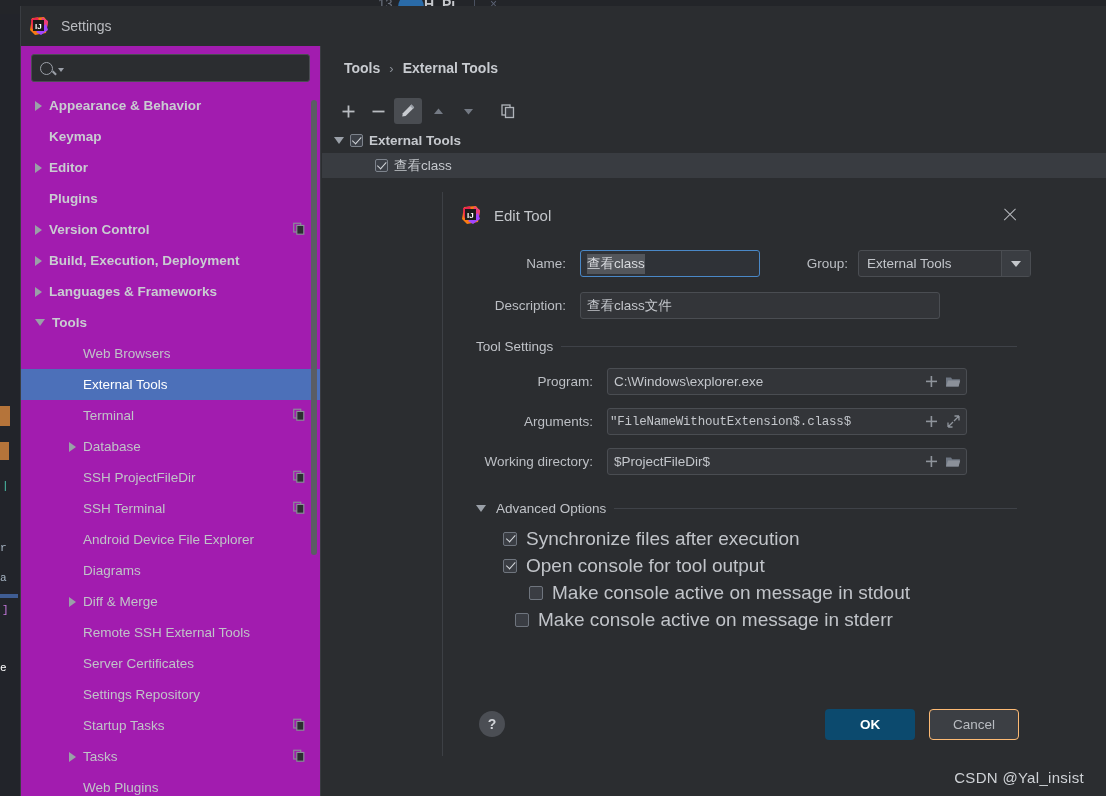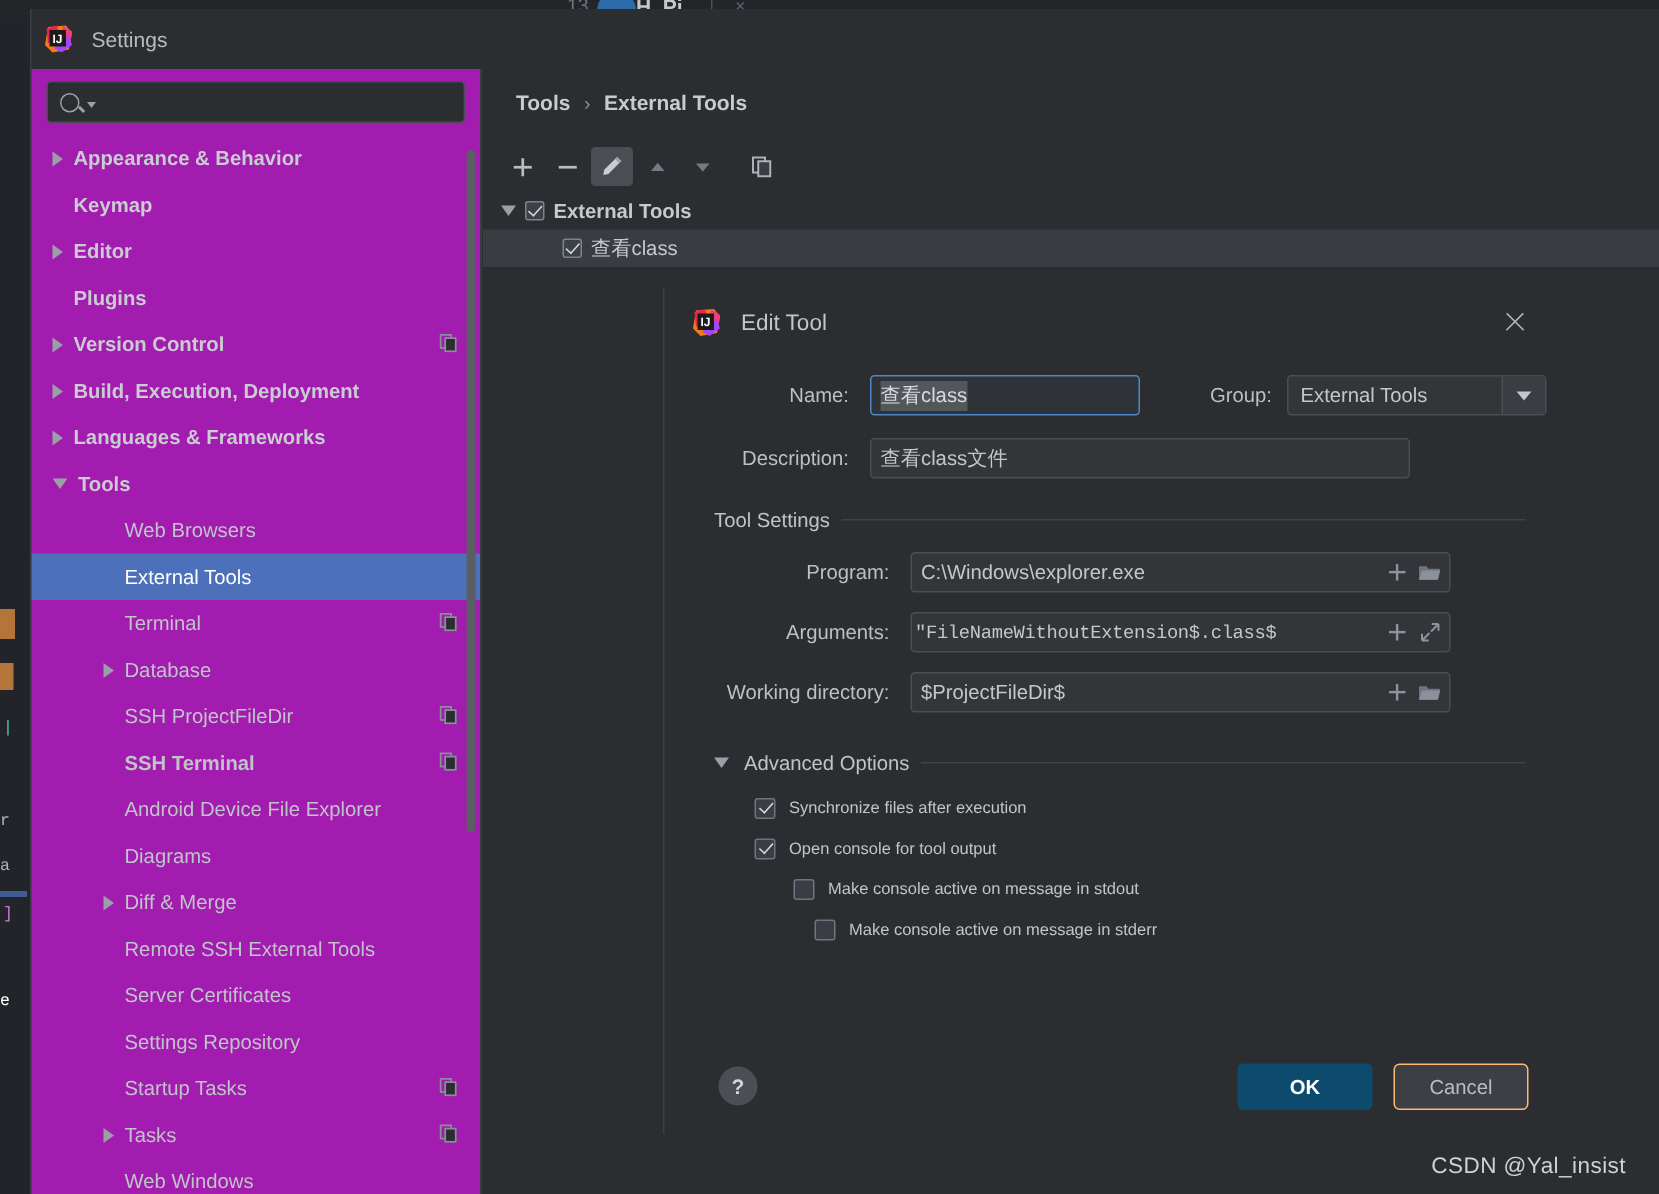--- a/index.html
+++ b/index.html
@@ -133,21 +133,21 @@
   .tri-dn { width:0;height:0;border-left:5px solid transparent;border-right:5px solid transparent;border-top:6px solid #c3c6cb; }
 
   .sect-head { display:flex; align-items:center; gap:8px; margin-top:6px; }
   .sect-title { font-size:13.5px; color:#c0c3c8; white-space:nowrap; }
   .sect-line { flex:1; height:1px; background:#3f4248; }
 
   .f-ico { width:22px; height:20px; display:flex; align-items:center; justify-content:center; flex:0 0 auto; cursor:pointer; }
 
   .mono { font-family:"Liberation Mono", monospace; font-size:12.5px; letter-spacing:-0.2px; }
 
-  .cbrow { display:flex; align-items:center; gap:9px; height:27px; font-size:11px; color:#c1c4c9; }
+  .cbrow { display:flex; align-items:center; gap:9px; height:27px; font-size:19px; color:#c1c4c9; }
   .cb {
     width:14px; height:14px; border:1px solid #6f757e; border-radius:2px; background:#3a3d43;
     display:inline-flex; align-items:center; justify-content:center; flex:0 0 14px; cursor:pointer;
   }
   .cb.on { background:#3a3d43; }
   .cb.on::after { content:""; width:4px; height:8px; border:solid #d6d9dd; border-width:0 1.8px 1.8px 0; transform:rotate(42deg) translate(-0.5px,-1px); }
 
   .dlg-footer { position:absolute; left:0; right:0; bottom:0; height:64px; display:flex; align-items:center; padding:0 18px 0 36px; }
   .help-btn {
     width:26px; height:26px; border-radius:50%; background:#4b4e54; color:#d2d5d9;
@@ -275,21 +275,21 @@
               <span class="node-label">Database</span>
             </div>
             <div class="node" style="padding-left: 48px;">
               <span class="arrow none"></span>
               <span class="node-label">SSH ProjectFileDir</span>
               <span class="copy-ic"><svg width="14" height="14" viewBox="0 0 16 16">
                   <rect x="2" y="2" width="8" height="10" fill="none" stroke="#8a8f98" stroke-width="1.3"></rect>
                   <rect x="5.5" y="4.5" width="8" height="10" fill="#2b2d30" stroke="#8a8f98" stroke-width="1.3"></rect>
                 </svg></span>
             </div>
-            <div class="node" style="padding-left: 48px; font-weight: bold;">
+            <div class="node" style="padding-left: 48px;">
               <span class="arrow none"></span>
               <span class="node-label">SSH Terminal</span>
               <span class="copy-ic"><svg width="14" height="14" viewBox="0 0 16 16">
                   <rect x="2" y="2" width="8" height="10" fill="none" stroke="#8a8f98" stroke-width="1.3"></rect>
                   <rect x="5.5" y="4.5" width="8" height="10" fill="#2b2d30" stroke="#8a8f98" stroke-width="1.3"></rect>
                 </svg></span>
             </div>
             <div class="node" style="padding-left: 48px;">
               <span class="arrow none"></span>
               <span class="node-label">Android Device File Explorer</span>
@@ -325,21 +325,21 @@
             <div class="node" style="padding-left: 48px;">
               <span class="arrow collapsed"></span>
               <span class="node-label">Tasks</span>
               <span class="copy-ic"><svg width="14" height="14" viewBox="0 0 16 16">
                   <rect x="2" y="2" width="8" height="10" fill="none" stroke="#8a8f98" stroke-width="1.3"></rect>
                   <rect x="5.5" y="4.5" width="8" height="10" fill="#2b2d30" stroke="#8a8f98" stroke-width="1.3"></rect>
                 </svg></span>
             </div>
             <div class="node" style="padding-left: 48px;">
               <span class="arrow none"></span>
-              <span class="node-label">Web Windows</span>
+              <span class="node-label">Web Plugins</span>
             </div>
           </div>
         <div class="tree-scroll"></div>
       </div>
     </div>
 
     <div class="right-panel">
 
       <div class="breadcrumb">
         <span>Tools</span>
@@ -509,21 +509,21 @@
             <span>Synchronize files after execution</span>
           </div>
           <div class="cbrow" style="margin-left: 0px;">
             <span class="cb on"></span>
             <span>Open console for tool output</span>
           </div>
           <div class="cbrow" style="margin-left: 26px;">
             <span class="cb"></span>
             <span>Make console active on message in stdout</span>
           </div>
-          <div class="cbrow" style="margin-left: 40px;">
+          <div class="cbrow" style="margin-left: 12px;">
             <span class="cb"></span>
             <span>Make console active on message in stderr</span>
           </div>
         </div>
 
       <div class="dlg-footer">
         <div class="help-btn">?</div>
         <div style="flex:1"></div>
         <div class="btn primary">OK</div>
         <div class="btn ghost" style="margin-left:14px;">Cancel</div>

